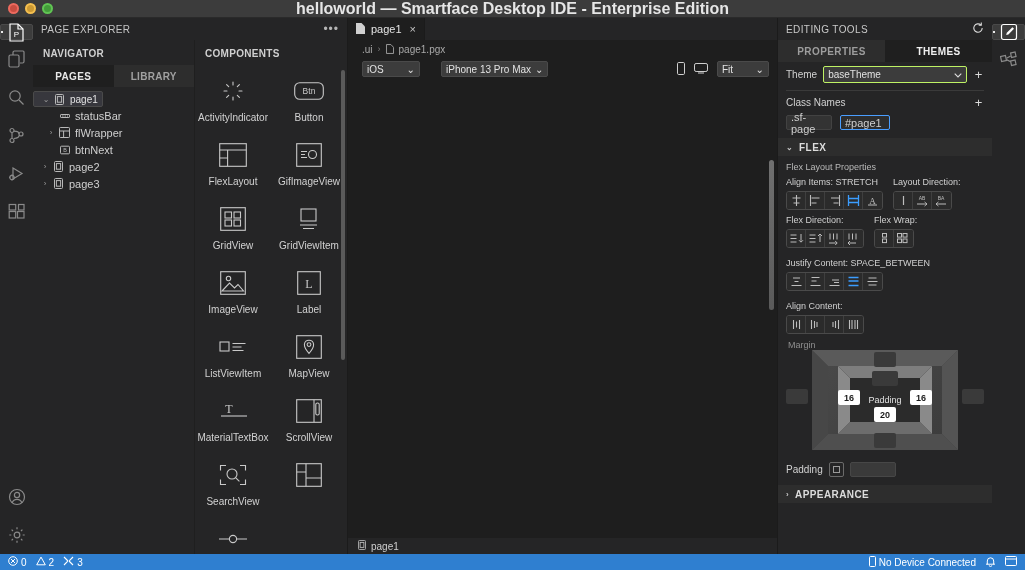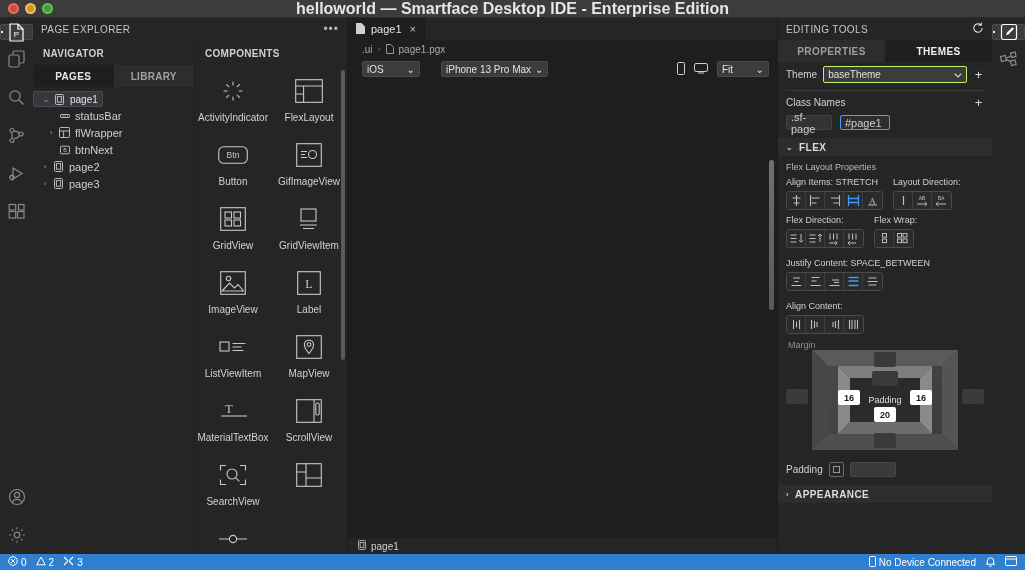--- a/index.html
+++ b/index.html
@@ -330,36 +330,36 @@
               <span class="ci">
                 <svg width="22" height="22" viewBox="0 0 22 22" stroke="currentColor" stroke-width="1.1" stroke-linecap="round">
                   <path d="M11 2v3M11 17v3M2 11h3M17 11h3M4.6 4.6l2.1 2.1M15.3 15.3l2.1 2.1M17.4 4.6l-2.1 2.1M6.7 15.3l-2.1 2.1"></path>
                 </svg>
               </span>
               <span class="cl">ActivityIndicator</span>
             </div>
 
             <div class="comp">
               <span class="ci">
+                <svg width="30" height="18" viewBox="0 0 30 18" fill="none" stroke="currentColor" stroke-width="1.1">
+                  <rect x=".7" y=".7" width="28.6" height="16.6" rx="5"></rect>
+                  <text x="15" y="12.4" font-size="8.5" fill="currentColor" stroke="none" text-anchor="middle" font-family="Liberation Sans">Btn</text>
+                </svg>
+              </span>
+              <span class="cl">Button</span>
+            </div>
+
+            <div class="comp">
+              <span class="ci">
                 <svg width="28" height="24" viewBox="0 0 28 24" fill="none" stroke="currentColor" stroke-width="1.1">
                   <rect x=".7" y=".7" width="26.6" height="22.6"></rect>
                     <path d="M.7 7h26.6M8.6 7v16.3M.7 15h7.9"></path>
                 </svg>
               </span>
               <span class="cl">FlexLayout</span>
-            </div>
-
-            <div class="comp">
-              <span class="ci">
-                <svg width="30" height="18" viewBox="0 0 30 18" fill="none" stroke="currentColor" stroke-width="1.1">
-                  <rect x=".7" y=".7" width="28.6" height="16.6" rx="5"></rect>
-                  <text x="15" y="12.4" font-size="8.5" fill="currentColor" stroke="none" text-anchor="middle" font-family="Liberation Sans">Btn</text>
-                </svg>
-              </span>
-              <span class="cl">Button</span>
             </div>
 
             <div class="comp">
               <span class="ci">
                 <svg width="26" height="24" viewBox="0 0 26 24" fill="none" stroke="currentColor" stroke-width="1.1">
                   <rect x=".7" y=".7" width="24.6" height="22.6"></rect>
                     <circle cx="16.5" cy="11.5" r="4"></circle>
                     <path d="M5 8.5h6M5 11.5h4M5 14.5h6"></path>
                 </svg>
               </span>

